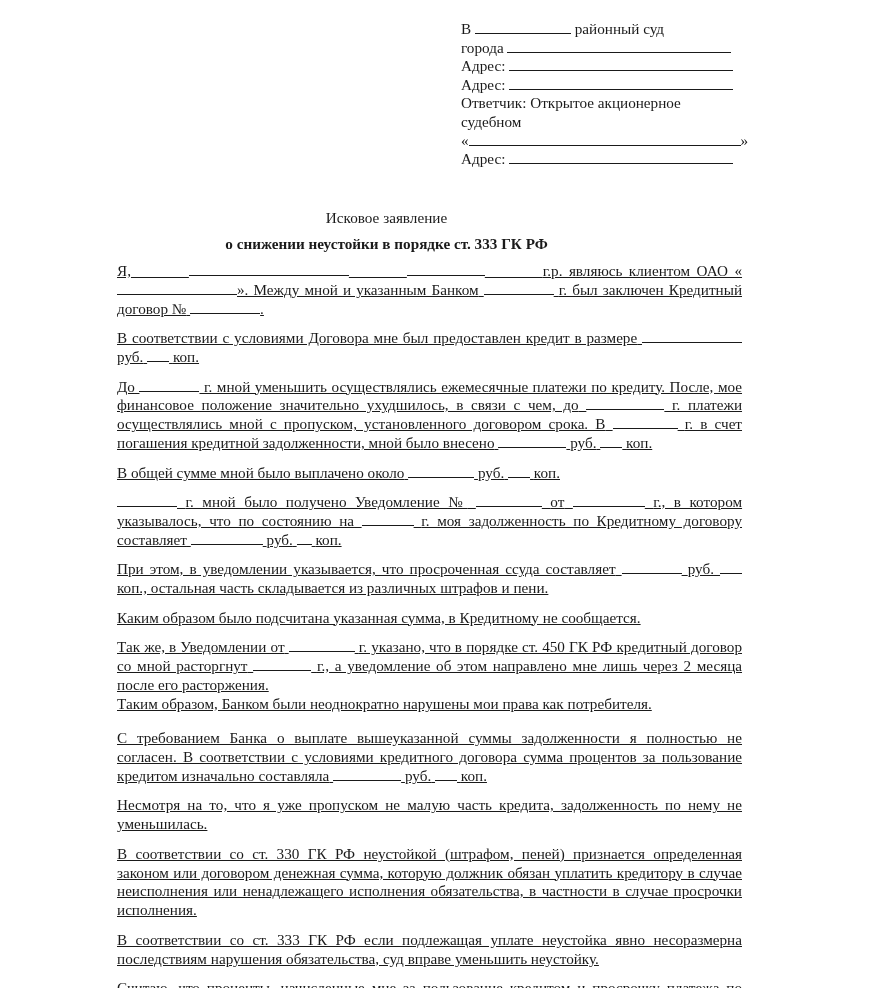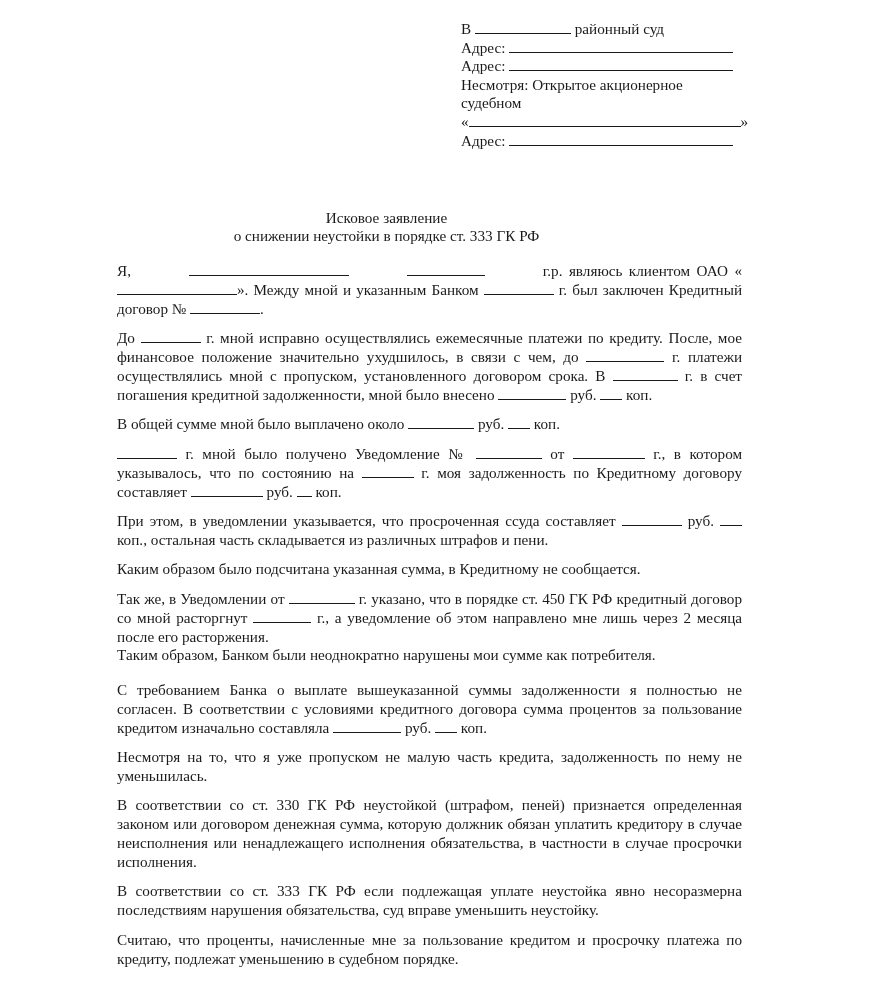--- a/index.html
+++ b/index.html
@@ -9,59 +9,67 @@
     color: #1a1a1a; font-size: 15.2px;
   }
   .header-block {
     position: absolute; left: 449px; top: 20px; width: 300px;
     line-height: 18.6px;
     margin-left: 12px;
   }
   .header-block div { white-space: nowrap; }
   .title { position: absolute; left: 0; width: 773px; text-align: center; }
   .t1 { top: 209px; }
-  .t2 { top: 227px; }
+  .t2 { top: 235px; font-weight: bold; }
   .body-text {
     position: absolute; left: 117px; top: 262px; width: 625px;
     line-height: 18.9px;
   }
-  .body-text p { margin: 0 0 10.5px 0; text-align: justify; }
+  .body-text p { margin: 0 0 10.5px 0; text-align: justify; text-decoration: underline; }
   .blank { display: inline-block; border-bottom: 1px solid #1a1a1a; height: 13px; vertical-align: baseline; }
   .gap { display: block; height: 5px; }
 </style>
 </head>
 <body>
 
 <div class="header-block">
   <div><span>В</span> <span class="blank" style="width:96px"></span> <span>районный суд</span></div>
+  <div><span>города</span> <span class="blank" style="width:224px"></span></div>
   <div><span>Адрес:</span> <span class="blank" style="width:224px"></span></div>
   <div><span>Адрес:</span> <span class="blank" style="width:224px"></span></div>
-  <div>Несмотря: Открытое акционерное</div>
+  <div>Ответчик: Открытое акционерное</div>
   <div>судебном</div>
   <div><span>«</span><span class="blank" style="width:272px"></span><span>»</span></div>
   <div><span>Адрес:</span> <span class="blank" style="width:224px"></span></div>
 </div>
 
 <div class="title t1">Исковое заявление</div>
 <div class="title t2">о снижении неустойки в порядке ст. 333 ГК РФ</div>
 
 <div class="body-text">
   <p>
     <span>Я,</span>&nbsp;&nbsp;&nbsp;&nbsp;&nbsp;&nbsp;&nbsp;&nbsp;
     <span class="blank" style="width:160px"></span>&nbsp;&nbsp;&nbsp;&nbsp;&nbsp;&nbsp;&nbsp;&nbsp;
     <span class="blank" style="width:78px"></span>&nbsp;&nbsp;&nbsp;&nbsp;&nbsp;&nbsp;&nbsp;&nbsp;
     <span>г.р. являюсь клиентом ОАО «</span><span class="blank" style="width:120px"></span><span>». Между мной и указанным Банком</span>
     <span class="blank" style="width:70px"></span>
     <span>г. был заключен Кредитный договор №</span>
     <span class="blank" style="width:70px"></span><span>.</span>
   </p>
   <p>
+    <span>В соответствии с условиями Договора мне был предоставлен кредит в размере</span>
+    <span class="blank" style="width:100px"></span>
+    <span>руб.</span>
+    <span class="blank" style="width:22px"></span>
+    <span>коп.</span>
+  </p>
+  <p>
     <span>До</span>
     <span class="blank" style="width:60px"></span>
-    <span>г. мной исправно осуществлялись ежемесячные платежи по кредиту. После, мое финансовое положение значительно ухудшилось, в связи с чем, до</span>
+    <span>г. мной уменьшить осуществлялись ежемесячные платежи по кредиту. После, мое финансовое положение значительно ухудшилось, в связи с чем, до</span>
     <span class="blank" style="width:78px"></span>
     <span>г. платежи осуществлялись мной с пропуском, установленного договором срока. В</span>
     <span class="blank" style="width:65px"></span>
     <span>г. в счет погашения кредитной задолженности, мной было внесено</span>
     <span class="blank" style="width:68px"></span>
     <span>руб.</span>
     <span class="blank" style="width:22px"></span>
     <span>коп.</span>
   </p>
   <p>
@@ -92,21 +100,21 @@
     <span class="blank" style="width:22px"></span>
     <span>коп., остальная часть складывается из различных штрафов и пени.</span>
   </p>
   <p>Каким образом было подсчитана указанная сумма, в Кредитному не сообщается.</p>
   <p>
     <span>Так же, в Уведомлении от</span>
     <span class="blank" style="width:66px"></span>
     <span>г. указано, что в порядке ст. 450 ГК РФ кредитный договор со мной расторгнут</span>
     <span class="blank" style="width:58px"></span>
     <span>г., а уведомление об этом направлено мне лишь через 2 месяца после его расторжения.</span>
-    <br><span>Таким образом, Банком были неоднократно нарушены мои сумме как потребителя.</span>
+    <br><span>Таким образом, Банком были неоднократно нарушены мои права как потребителя.</span>
   </p>
   <span class="gap"></span>
   <p>
     <span>С требованием Банка о выплате вышеуказанной суммы задолженности я полностью не согласен. В соответствии с условиями кредитного договора сумма процентов за пользование кредитом изначально составляла</span>
     <span class="blank" style="width:68px"></span>
     <span>руб.</span>
     <span class="blank" style="width:22px"></span>
     <span>коп.</span>
   </p>
   <p>Несмотря на то, что я уже пропуском не малую часть кредита, задолженность по нему не уменьшилась.</p>

